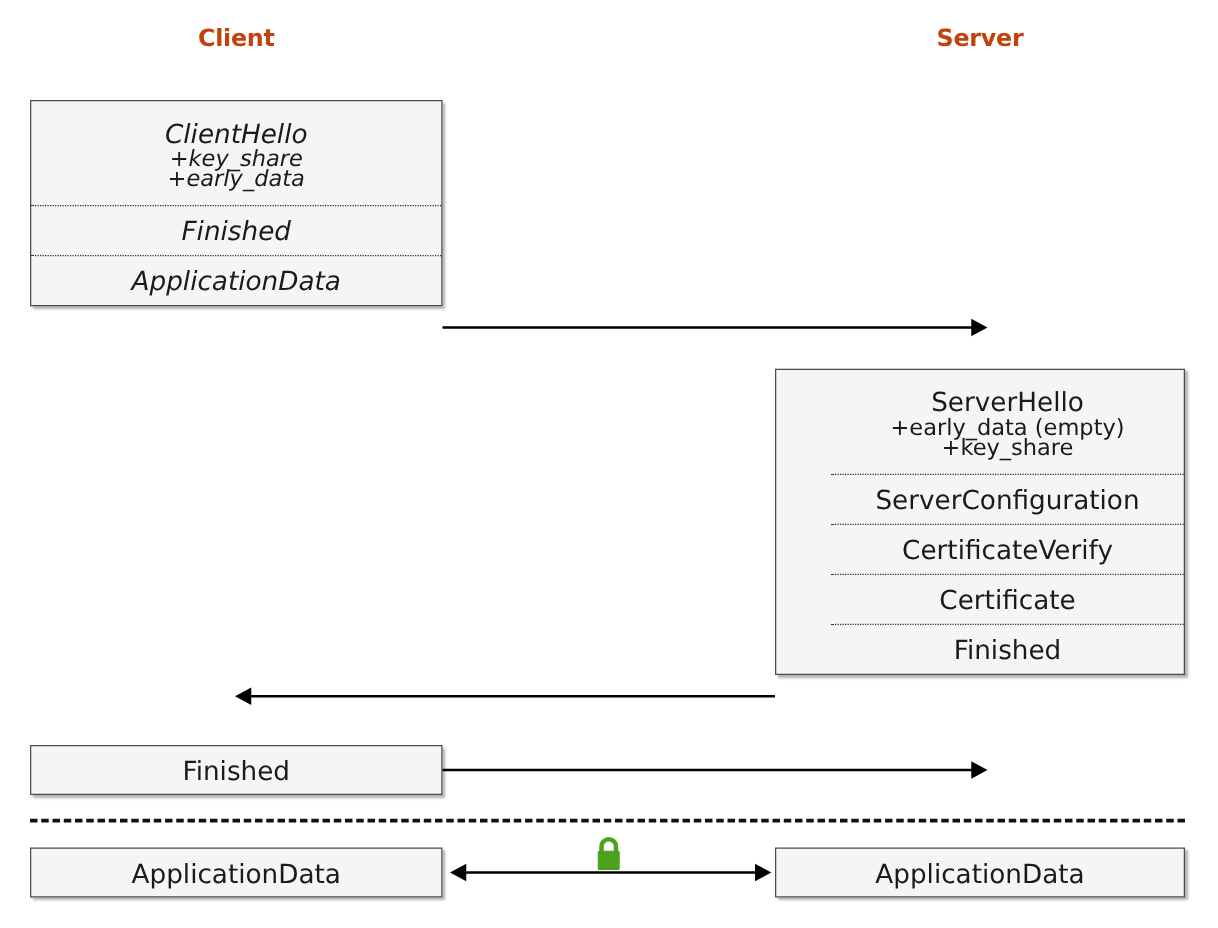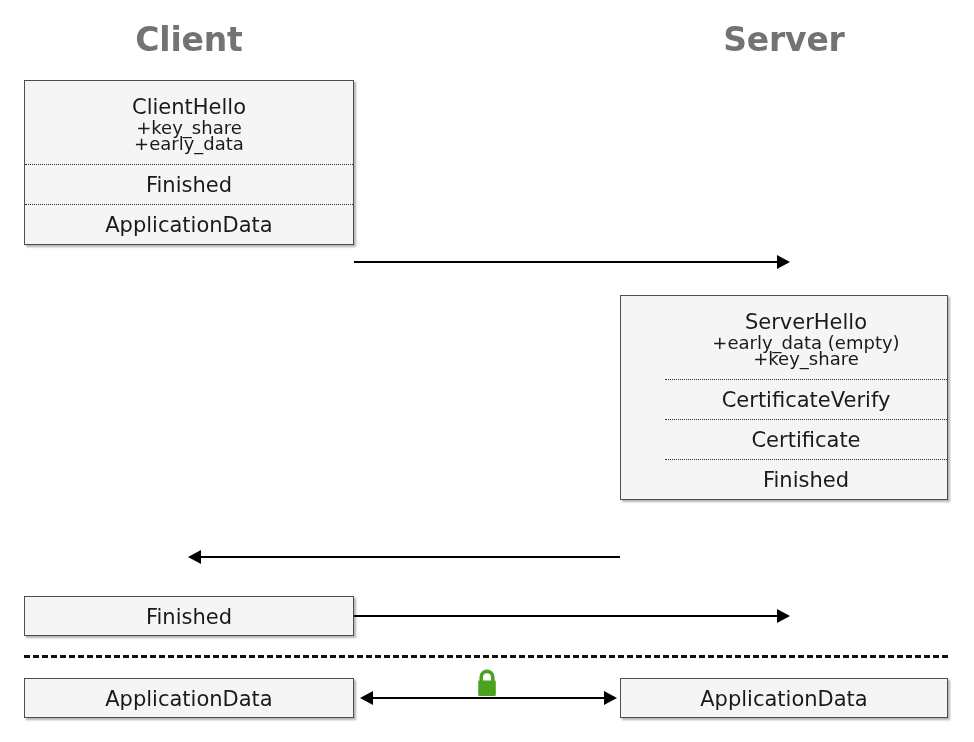--- a/index.html
+++ b/index.html
@@ -13,23 +13,23 @@
     position: relative;
     font-family: "DejaVu Sans", sans-serif;
     color: #1a1a1a;
     overflow: hidden;
   }
 
   
   .col-heading {
     position: absolute;
     font-weight: bold;
-    font-size: 33px;
+    font-size: 19px;
     letter-spacing: -0.2px;
-    color: #737373;
+    color: #c2410c;
     text-align: center;
     white-space: nowrap;
   }
   #heading-client { left: 24px;  top: 20px; width: 330px; }
   #heading-server { left: 620px; top: 20px; width: 328px; }
 
   
   .msg-box {
     position: absolute;
     background: #f5f5f5;
@@ -55,21 +55,21 @@
     white-space: nowrap;
   }
   .msg-sub {
     font-size: 18px;
     line-height: 16px;
     color: #1a1a1a;
     white-space: nowrap;
   }
 
   
-  #box-client-flight { left: 24px;  top: 80px;  width: 330px; }
+  #box-client-flight { left: 24px;  top: 80px;  width: 330px; font-style: italic; }
   #box-server-flight { left: 620px; top: 295px; width: 328px; padding-left: 44px; }
   #box-client-finished    { left: 24px;  top: 596px; width: 330px; height: 40px; }
   #box-client-appdata     { left: 24px;  top: 678px; width: 330px; height: 40px; }
   #box-server-appdata     { left: 620px; top: 678px; width: 328px; height: 40px; }
 
   .row-tall  { height: 83px; }
   .row-std   { height: 40px; }
 
   
   .arrow-line {
@@ -155,20 +155,23 @@
 
 <div class="msg-box" id="box-server-flight">
 
   <div class="msg-row row-tall">
     <div class="msg-title">ServerHello</div>
     <div class="msg-sub">+early_data (empty)</div>
     <div class="msg-sub">+key_share</div>
   </div>
 
 
+  <div class="msg-row row-std">
+    <div class="msg-title">ServerConfiguration</div>
+  </div>
 
   <div class="msg-row row-std">
     <div class="msg-title">CertificateVerify</div>
   </div>
 
   <div class="msg-row row-std">
     <div class="msg-title">Certificate</div>
   </div>
 
   <div class="msg-row row-std">

